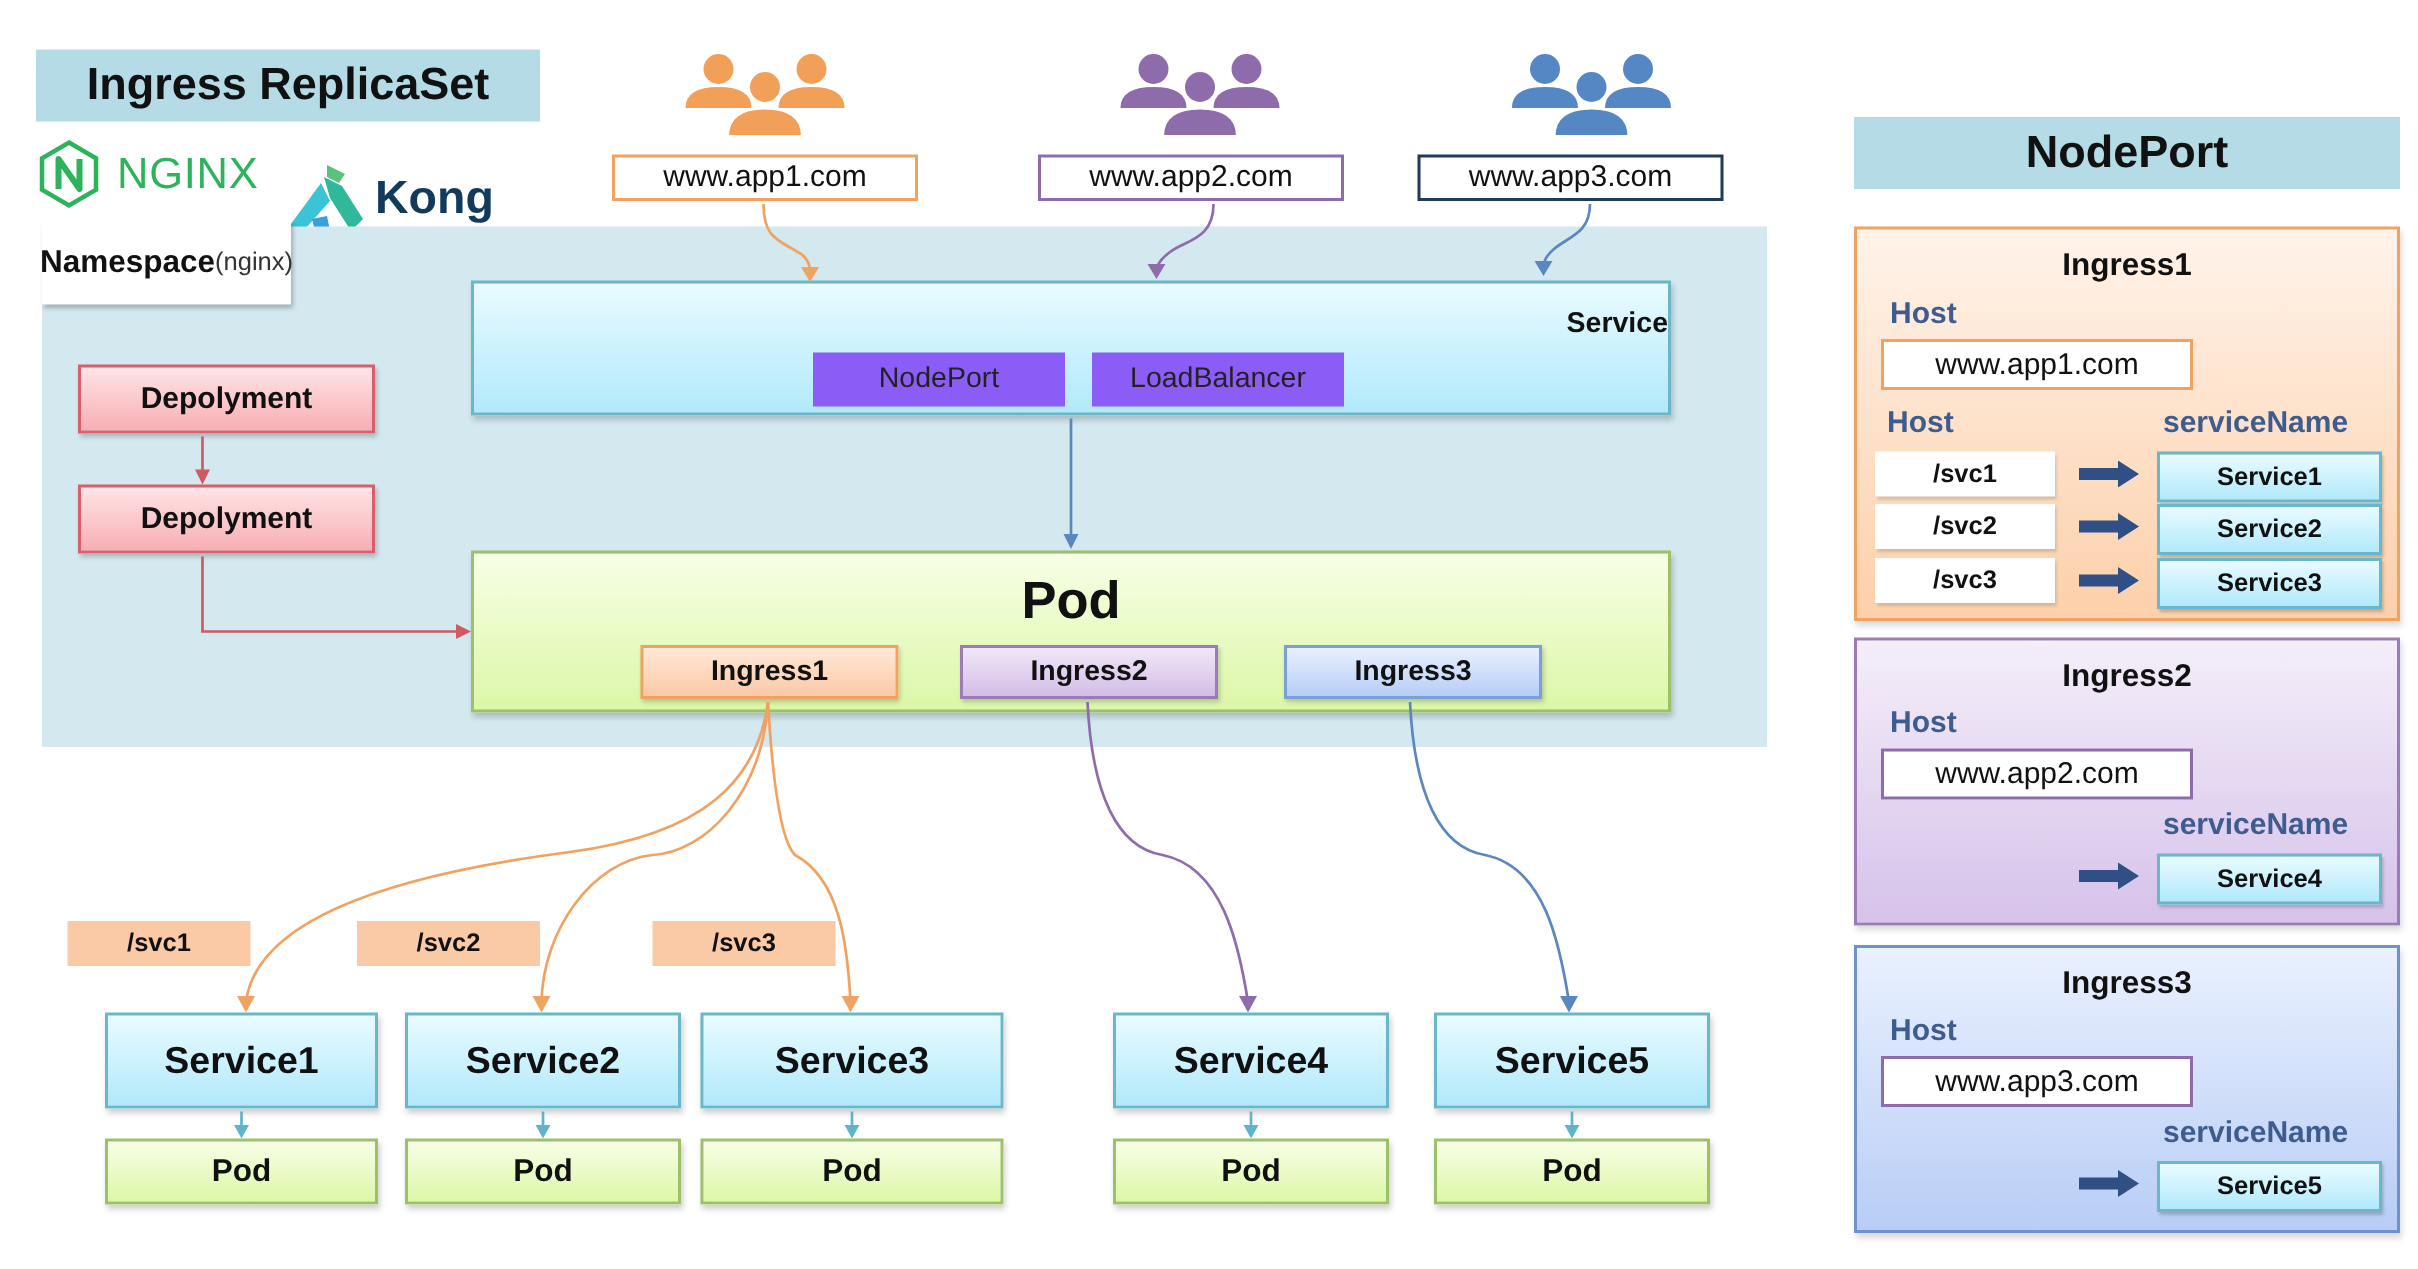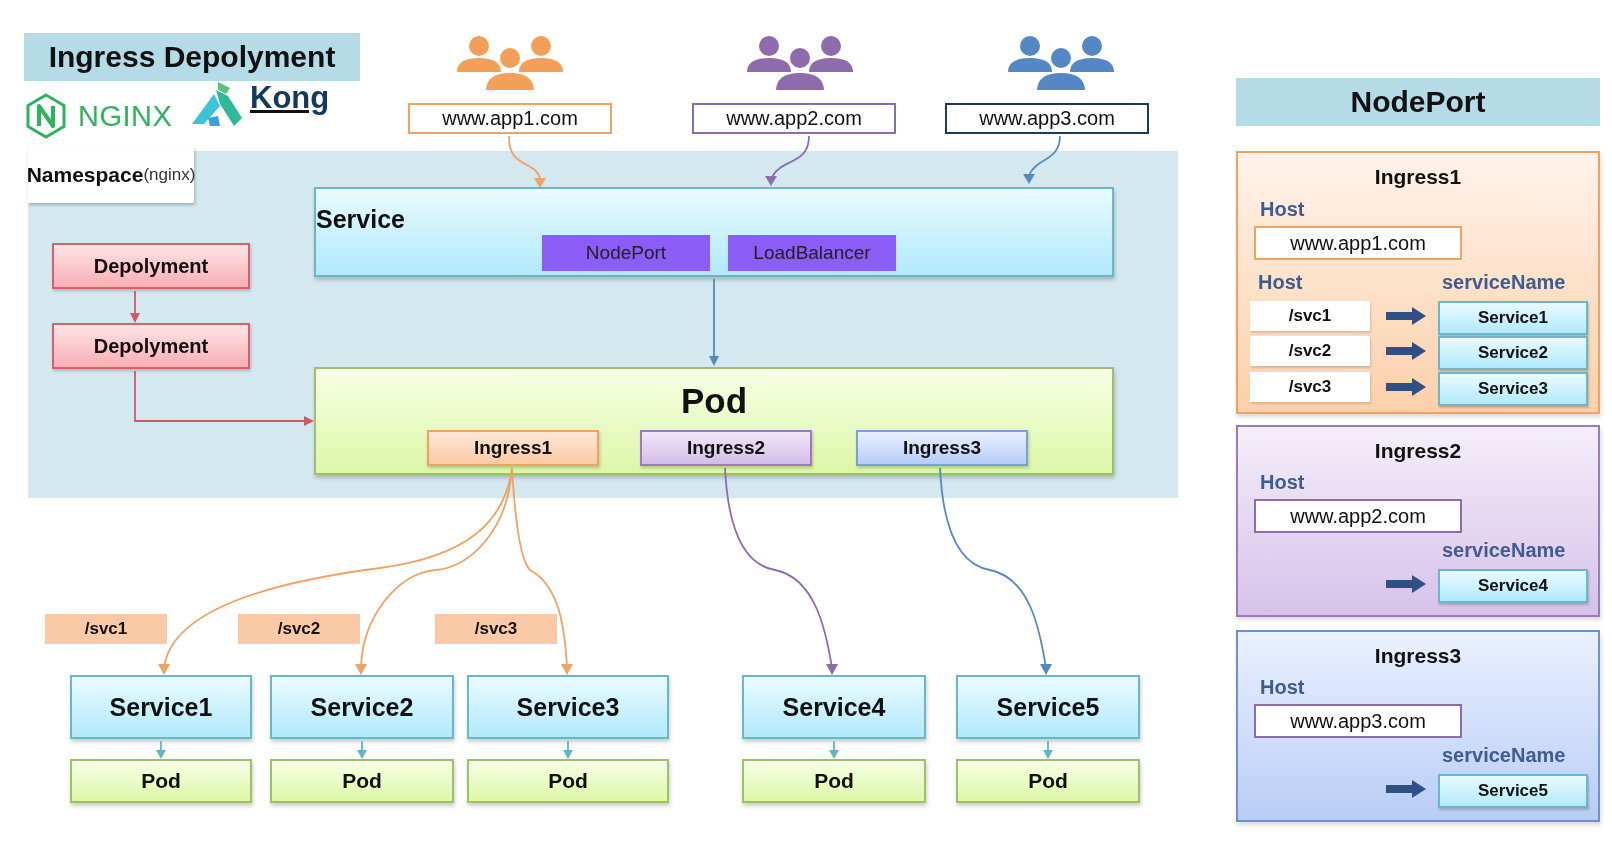--- a/index.html
+++ b/index.html
@@ -11,36 +11,36 @@
   }
   .abs { position: absolute; box-sizing: border-box; }
   .center { display: flex; align-items: center; justify-content: center; text-align: center; }
 
   
   .title-bar { left: 24px; top: 33px; width: 336px; height: 48px; background: #b4dbe6; font-size: 30px; font-weight: bold; }
 
   
   .logo-nginx { left: 24px; top: 94px; height: 44px; display: flex; align-items: center; gap: 10px; }
   .logo-nginx .word { color: #2db35c; font-weight: normal; font-size: 29px; letter-spacing: 0.5px; }
-  .logo-kong { left: 190px; top: 80px; height: 48px; display: flex; gap: 6px; text-decoration: underline; }
+  .logo-kong { left: 190px; top: 108px; height: 48px; display: flex; align-items: center; gap: 6px; }
   .logo-kong .word { color: #113a5c; font-weight: bold; font-size: 31px; }
 
   
   .ns-band { left: 28px; top: 151px; width: 1150px; height: 347px; background: #d3e8ef; }
   .ns-label { left: 28px; top: 147px; width: 166px; height: 56px; background: #fff; box-shadow: 1px 2px 3px rgba(0,0,0,0.25); flex-direction: row; line-height: 1.1; }
   .ns-label .t1 { font-weight: bold; font-size: 21px; }
   .ns-label .t2 { font-size: 17px; color: #333; }
 
   
   .users { top: 34px; width: 110px; height: 58px; }
   .url-box { top: 103px; height: 31px; background: #fff; font-size: 20px; border: 2px solid; }
 
   
   .svc-main { left: 314px; top: 187px; width: 800px; height: 90px; border: 2px solid #6ab7c9; background: linear-gradient(#e9fbff, #b1e9fb); box-shadow: 1px 3px 4px rgba(0,0,0,0.2); }
-  .svc-main .title { position: absolute; left: 0; right: 0; top: 16px; text-align: left; font-weight: bold; font-size: 25px; }
+  .svc-main .title { position: absolute; left: 0; right: 0; top: 16px; text-align: right; font-weight: bold; font-size: 19px; }
   .svc-type { top: 235px; height: 36px; background: #8b5cf6; font-size: 19px; color: #222; }
 
   
   .red-box { left: 52px; width: 198px; height: 46px; border: 2px solid #d9606b; background: linear-gradient(#ffe4e6, #f7aeb4); font-weight: bold; font-size: 20px; box-shadow: 1px 2px 3px rgba(0,0,0,0.2); }
 
   
   .pod-main { left: 314px; top: 367px; width: 800px; height: 108px; border: 2px solid #9dc16a; background: linear-gradient(#f7ffe6, #dcf7a7); box-shadow: 1px 3px 4px rgba(0,0,0,0.2); }
   .pod-main .title { position: absolute; left: 0; right: 0; top: 12px; text-align: center; font-weight: bold; font-size: 35px; }
   .ing-chip { top: 430px; width: 172px; height: 36px; font-weight: bold; font-size: 19px; border: 2px solid; box-shadow: 1px 2px 3px rgba(0,0,0,0.2); }
   .ing-chip.c1 { left: 427px; border-color: #f0a261; background: linear-gradient(#ffe8d8, #fbc9a5); }
@@ -65,21 +65,21 @@
   .host-box { position: absolute; left: 16px; width: 204px; height: 30px; background: #fff; font-size: 20px; border: 2px solid; display: flex; align-items: center; justify-content: center; }
   .path-cell { position: absolute; left: 12px; width: 120px; height: 30px; background: #fff; font-weight: bold; font-size: 17px; display: flex; align-items: center; justify-content: center; box-shadow: 1px 2px 2px rgba(0,0,0,0.15); }
   .svc-cell { position: absolute; left: 200px; width: 146px; height: 30px; border: 2px solid #6ab7c9; background: linear-gradient(#e9fbff, #b1e9fb); font-weight: bold; font-size: 17px; display: flex; align-items: center; justify-content: center; box-shadow: 1px 2px 2px rgba(0,0,0,0.2); }
   .arrow-cell { position: absolute; left: 148px; width: 40px; height: 18px; }
 
   svg.overlay { position: absolute; left: 0; top: 0; pointer-events: none; }
 </style>
 </head>
 <body>
 
-<div class="abs center title-bar">Ingress Depolyment</div>
+<div class="abs center title-bar">Ingress ReplicaSet</div>
 
 <div class="abs logo-nginx">
   <svg width="44" height="48" viewBox="0 0 44 48">
     <polygon points="22,3 40,13.5 40,34.5 22,45 4,34.5 4,13.5" fill="none" stroke="#2db35c" stroke-width="3"></polygon>
     <path d="M15 34 V14 L29 34 V14" fill="none" stroke="#2db35c" stroke-width="4" stroke-linejoin="round"></path>
   </svg>
   <span class="word">NGINX</span>
 </div>
 <div class="abs logo-kong">
   <svg width="54" height="48" viewBox="0 0 54 48">

